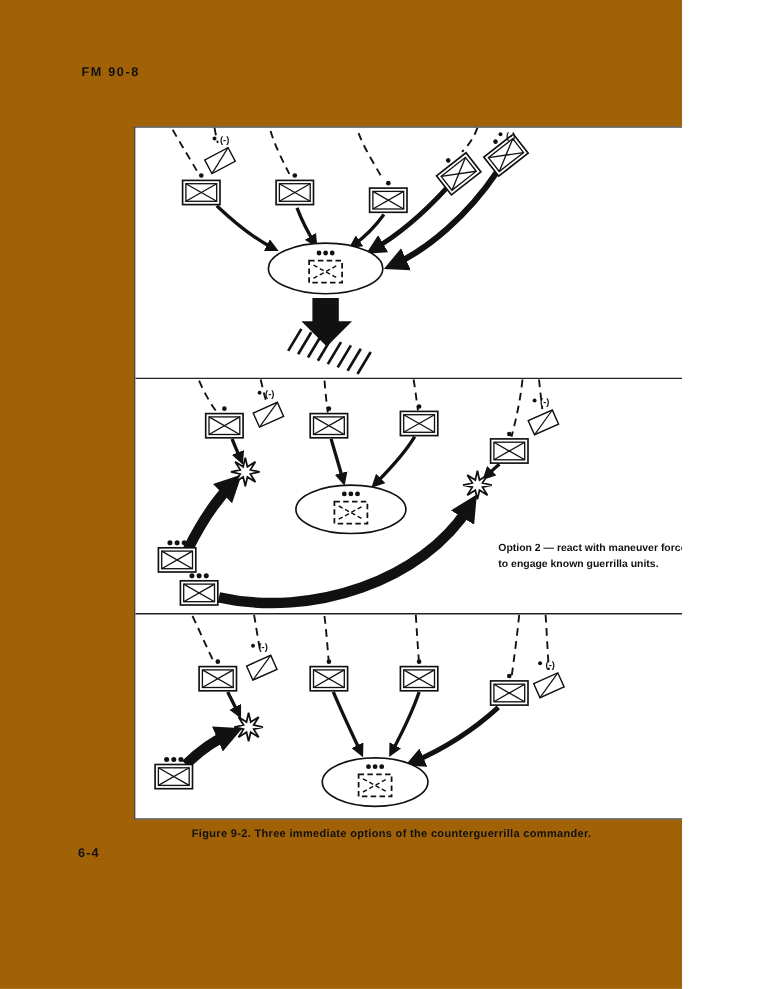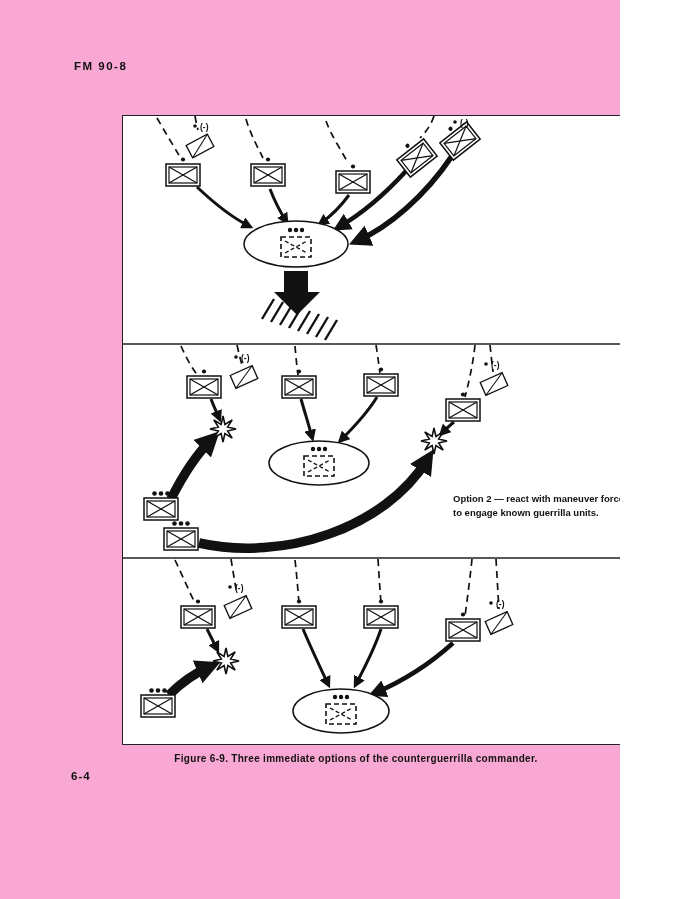--- a/index.html
+++ b/index.html
@@ -1,18 +1,18 @@
 <!DOCTYPE html>
 <html><head>
 <meta charset="utf-8">
 <style>
   *{margin:0;padding:0;box-sizing:border-box}
   html,body{background:#ffffff}
   body{width:696px;height:899px;font-family:"Liberation Sans",sans-serif;color:#111}
-  .page{position:relative;width:620px;height:899px;background:#f9a8d4;overflow:hidden}
+  .page{position:relative;width:620px;height:899px;background:#a16207;overflow:hidden}
   .header{position:absolute;left:74px;top:60px;font-size:11.5px;font-weight:bold;letter-spacing:1.5px}
   .figure-box{position:absolute;left:122px;top:115px;width:500px;height:630px;border:1.3px solid #222;background:#fff}
   .figure-box svg{position:absolute;left:0;top:0}
   .opt{position:absolute;font-size:9.5px;font-weight:bold;line-height:1.5;color:#111}
   .opt1{left:236px;top:148px;width:266px}
   .opt2{left:330px;top:376px;width:178px}
   .opt3{left:302px;top:565px;width:196px}
   .caption{position:absolute;left:106px;top:753px;width:500px;text-align:center;font-size:10px;font-weight:bold;letter-spacing:.3px}
   .page-number{position:absolute;left:71px;top:770px;font-size:11.5px;font-weight:bold;letter-spacing:1px}
   
@@ -197,16 +197,16 @@
         <use href="#star" transform="translate(103,545)"></use>
         <use href="#inf3" transform="translate(35,590)"></use>
         <ellipse cx="218" cy="595" rx="48" ry="22" class="ell"></ellipse>
         <use href="#objsym" transform="translate(218,598)"></use>
       </g>
     </svg>
 
     <div class="opt opt2">Option 2 — react with maneuver forces to engage known guerrilla units.</div>
   </div>
 
-  <div class="caption">Figure 6-9. Three immediate options of the counterguerrilla commander.</div>
+  <div class="caption">Figure 9-2. Three immediate options of the counterguerrilla commander.</div>
   <div class="page-number">6-4</div>
 
 </div>
 
 </body></html>

